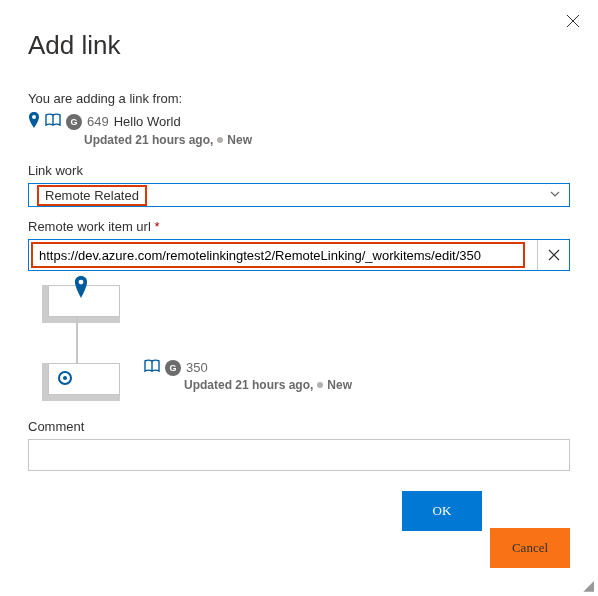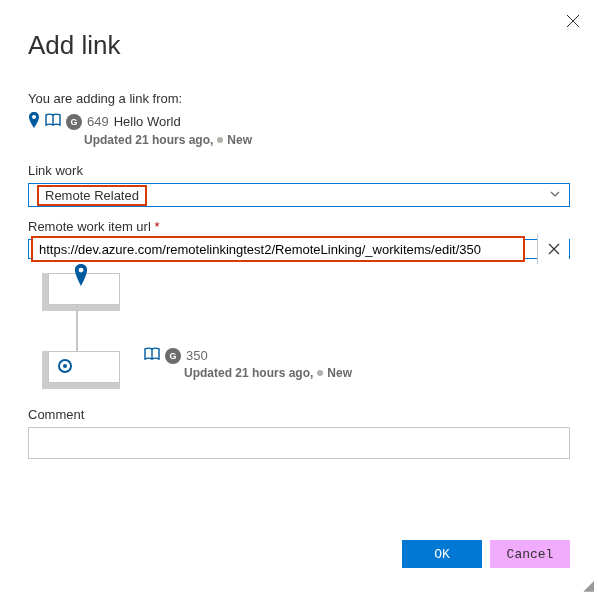--- a/index.html
+++ b/index.html
@@ -56,21 +56,21 @@
       border: 2px solid #d83b01;
       padding: 1px 6px;
       width: fit-content;
       flex: 0 0 auto;
     }
     .select-spacer { flex:1; }
     .chev { color:#666; }
     .url-row {
       display:flex; align-items:center;
       border:1px solid #0078d4;
-      height:20px;
+      height:32px;
       gap:12px;
     }
     .url-input {
       flex:1; border:none; outline:none;
       padding: 4px 6px;
       font-size: 13px; font-family: inherit;
       border: 2px solid #d83b01;
       margin: 2px 0 2px 2px;
       height: 26px;
     }
@@ -108,27 +108,27 @@
       border:1px solid #c8c6c4;
       padding:4px 6px;
       font-family:inherit; font-size:13px;
       resize:none; outline:none;
     }
     .actions {
       position:absolute; bottom:28px; right:28px;
       display:flex; gap:8px;
     }
     .btn {
-      min-width:80px; height:28px;
+      min-width:80px; height:40px;
       padding:0 16px; border:none;
-      font-size:13px; font-family:Liberation Mono, monospace;
+      font-size:13px; font-family:Liberation Serif, serif;
       cursor:pointer;
     }
     .btn-primary { background:#0078d4; color:#fff; }
-    .btn-default { background:#f0abfc; color:#323130; }
+    .btn-default { background:#f97316; color:#323130;margin-top:37px; }
     .resize-grip {
       position:absolute; bottom:4px; right:4px;
       color:#999; font-size:14px; line-height:1;
     }
   </style>
 </head>
 <body>
 
 
 

